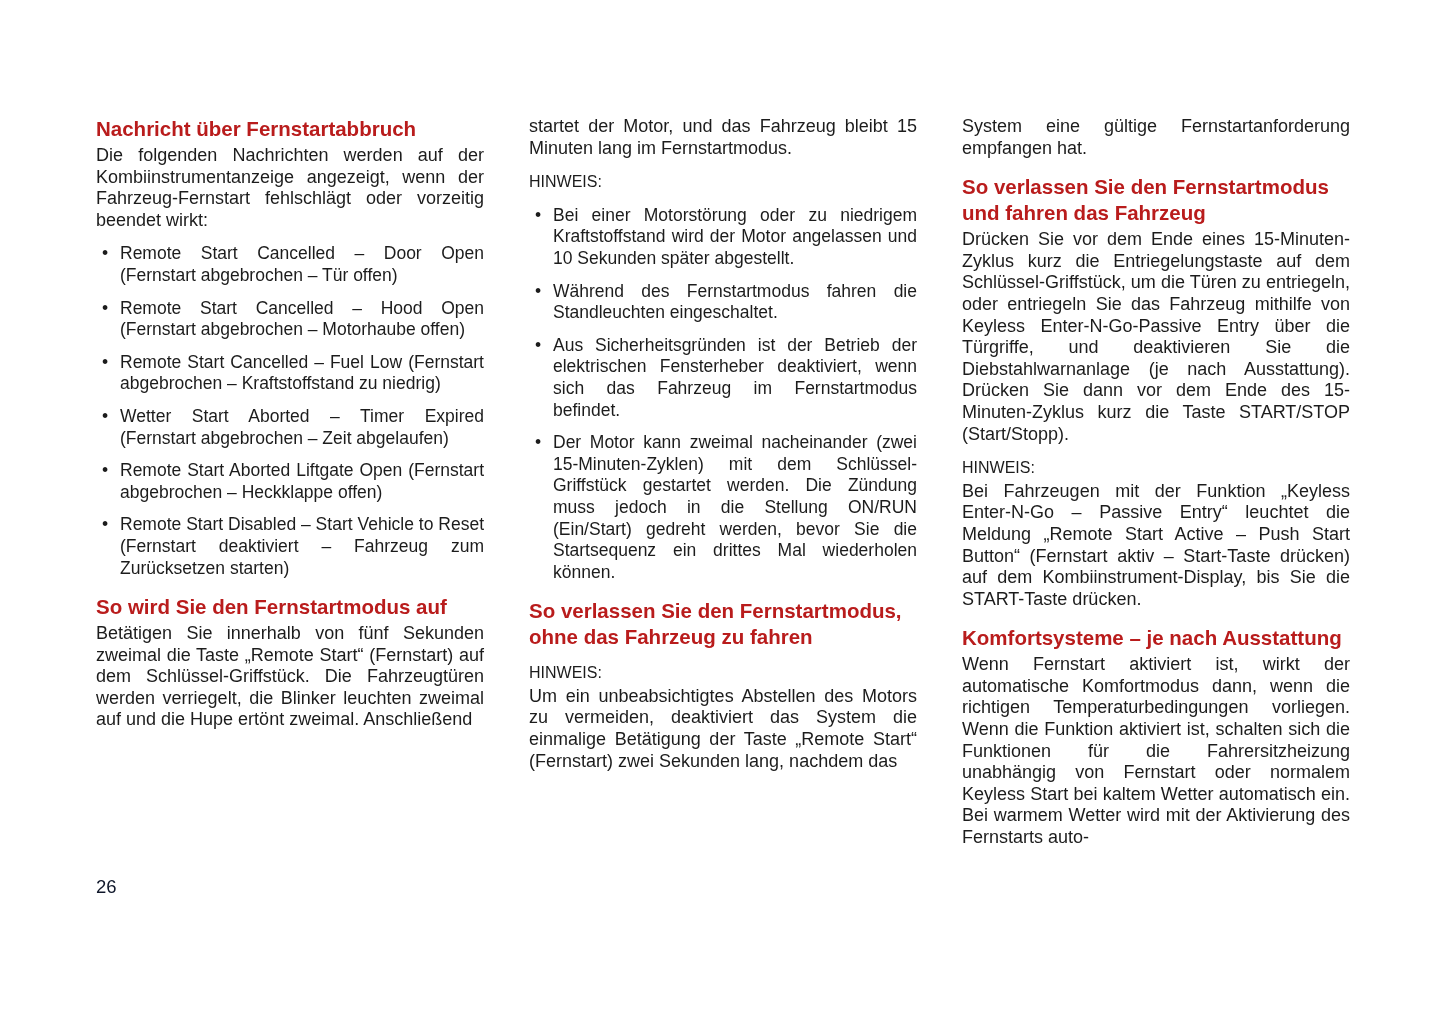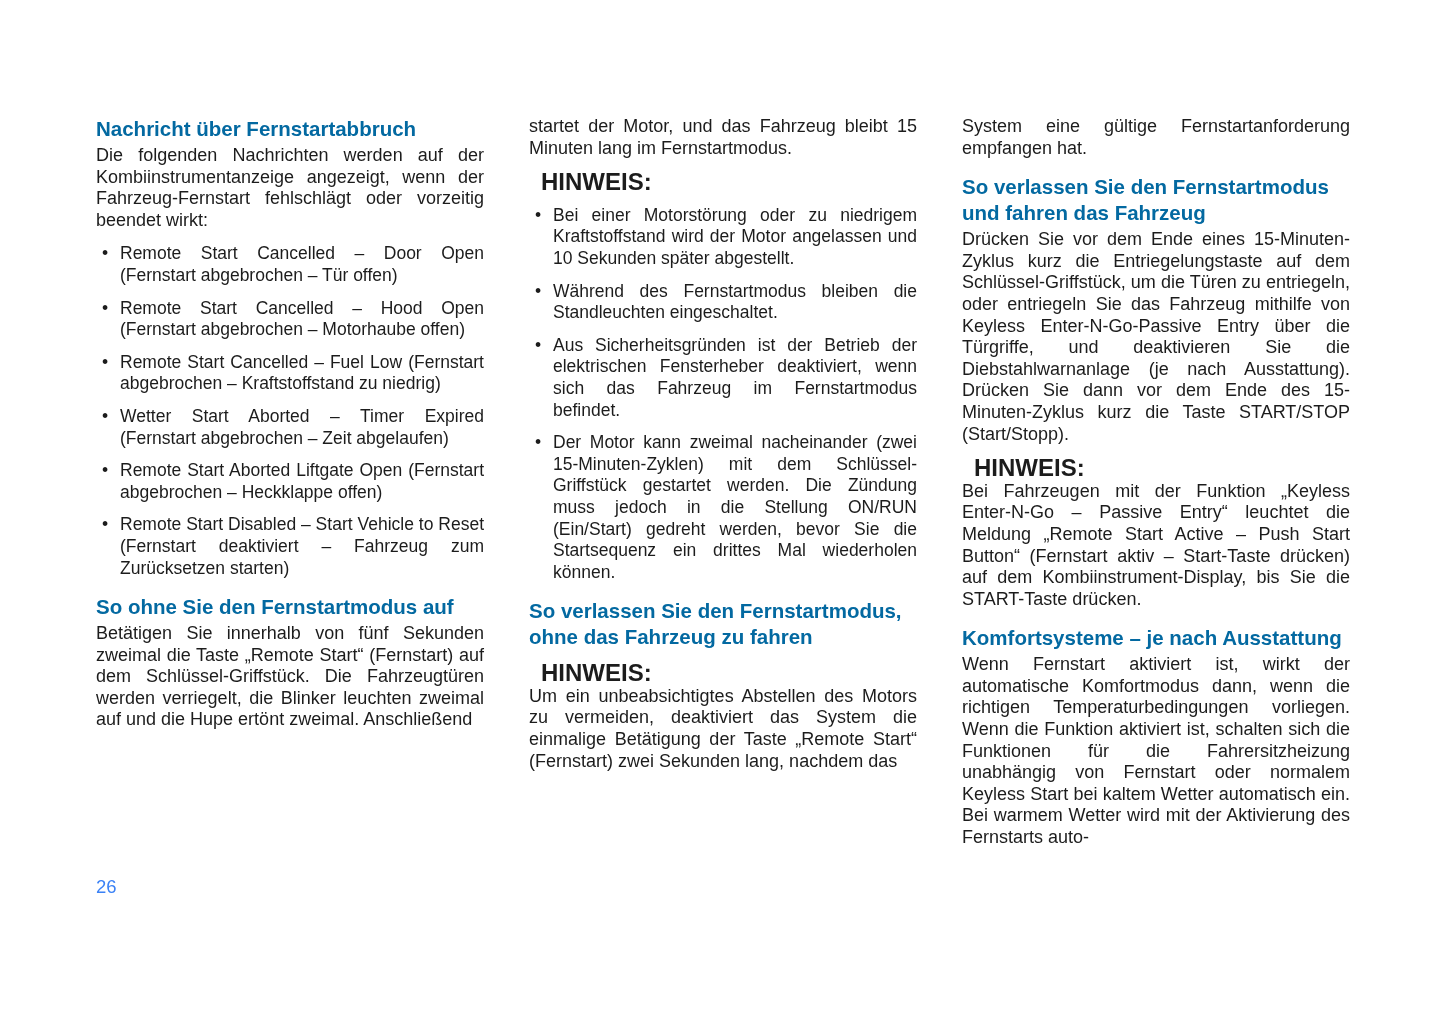--- a/index.html
+++ b/index.html
@@ -28,37 +28,37 @@
     flex: 0 0 388px;
     width: 388px;
   }
   .column > :first-child {
     margin-top: 0 !important;
   }
   h2.heading {
     font-size: 20.5px;
     line-height: 26px;
     font-weight: 700;
-    color: #0369a1;
+    color: #b91c1c;
     margin: 15px 0 3px 0;
     text-align: left;
   }
   p.body {
     font-size: 18px;
     line-height: 21.6px;
     text-align: justify;
     margin: 0 0 9px 0;
     hyphens: auto;
     -webkit-hyphens: auto;
   }
   p.note {
-    font-size: 24px;
+    font-size: 16px;
     line-height: 21.6px;
-    font-weight: 700;
-    margin: 12px 0 2px 12px;
+    font-weight: 400;
+    margin: 12px 0 2px 0;
     text-align: left;
   }
   ul.bullets {
     list-style: none;
     margin: 12px 0 12px 0;
     padding: 0;
   }
   ul.bullets li {
     position: relative;
     padding-left: 24px;
@@ -76,48 +76,48 @@
     position: absolute;
     left: 6px;
     top: 0;
   }
   .page-number {
     position: absolute;
     left: 96px;
     top: 876px;
     font-size: 18.5px;
     line-height: 22px;
-    color: #3b82f6;
+    color: #0f172a;
   }
 </style>
 </head>
 <body>
 
 <div class="page">
   <div class="columns" id="columns">
       <div class="column">
         <h2 class="heading">Nachricht über Fernstartabbruch</h2>
         <p class="body">Die folgenden Nachrichten werden auf der Kombiinstrumentanzeige angezeigt, wenn der Fahrzeug-Fernstart fehlschlägt oder vorzeitig beendet wirkt:</p>
         <ul class="bullets">
           <li><span class="dot">•</span><span>Remote Start Cancelled – Door Open (Fernstart abgebrochen – Tür offen)</span></li>
           <li><span class="dot">•</span><span>Remote Start Cancelled – Hood Open (Fernstart abgebrochen – Motorhaube offen)</span></li>
           <li><span class="dot">•</span><span>Remote Start Cancelled – Fuel Low (Fernstart abgebrochen – Kraftstoffstand zu niedrig)</span></li>
           <li><span class="dot">•</span><span>Wetter Start Aborted – Timer Expired (Fernstart abgebrochen – Zeit abgelaufen)</span></li>
           <li><span class="dot">•</span><span>Remote Start Aborted Liftgate Open (Fernstart abgebrochen – Heckklappe offen)</span></li>
           <li><span class="dot">•</span><span>Remote Start Disabled – Start Vehicle to Reset (Fernstart deaktiviert – Fahrzeug zum Zurücksetzen starten)</span></li>
         </ul>
-        <h2 class="heading">So ohne Sie den Fernstartmodus auf</h2>
+        <h2 class="heading">So wird Sie den Fernstartmodus auf</h2>
         <p class="body">Betätigen Sie innerhalb von fünf Sekunden zweimal die Taste „Remote Start“ (Fernstart) auf dem Schlüssel-Griffstück. Die Fahrzeugtüren werden verriegelt, die Blinker leuchten zweimal auf und die Hupe ertönt zweimal. Anschließend</p>
       </div>
       <div class="column">
         <p class="body">startet der Motor, und das Fahrzeug bleibt 15 Minuten lang im Fernstartmodus.</p>
         <p class="note">HINWEIS:</p>
         <ul class="bullets">
           <li><span class="dot">•</span><span>Bei einer Motorstörung oder zu niedrigem Kraftstoffstand wird der Motor angelassen und 10 Sekunden später abgestellt.</span></li>
-          <li><span class="dot">•</span><span>Während des Fernstartmodus bleiben die Standleuchten eingeschaltet.</span></li>
+          <li><span class="dot">•</span><span>Während des Fernstartmodus fahren die Standleuchten eingeschaltet.</span></li>
           <li><span class="dot">•</span><span>Aus Sicherheitsgründen ist der Betrieb der elektrischen Fensterheber deaktiviert, wenn sich das Fahrzeug im Fernstartmodus befindet.</span></li>
           <li><span class="dot">•</span><span>Der Motor kann zweimal nacheinander (zwei 15-Minuten-Zyklen) mit dem Schlüssel-Griffstück gestartet werden. Die Zündung muss jedoch in die Stellung ON/RUN (Ein/Start) gedreht werden, bevor Sie die Startsequenz ein drittes Mal wiederholen können.</span></li>
         </ul>
         <h2 class="heading">So verlassen Sie den Fernstartmodus, ohne das Fahrzeug zu fahren</h2>
         <p class="note">HINWEIS:</p>
         <p class="body">Um ein unbeabsichtigtes Abstellen des Motors zu vermeiden, deaktiviert das System die einmalige Betätigung der Taste „Remote Start“ (Fernstart) zwei Sekunden lang, nachdem das</p>
       </div>
       <div class="column">
         <p class="body">System eine gültige Fernstartanforderung empfangen hat.</p>
         <h2 class="heading">So verlassen Sie den Fernstartmodus und fahren das Fahrzeug</h2>

